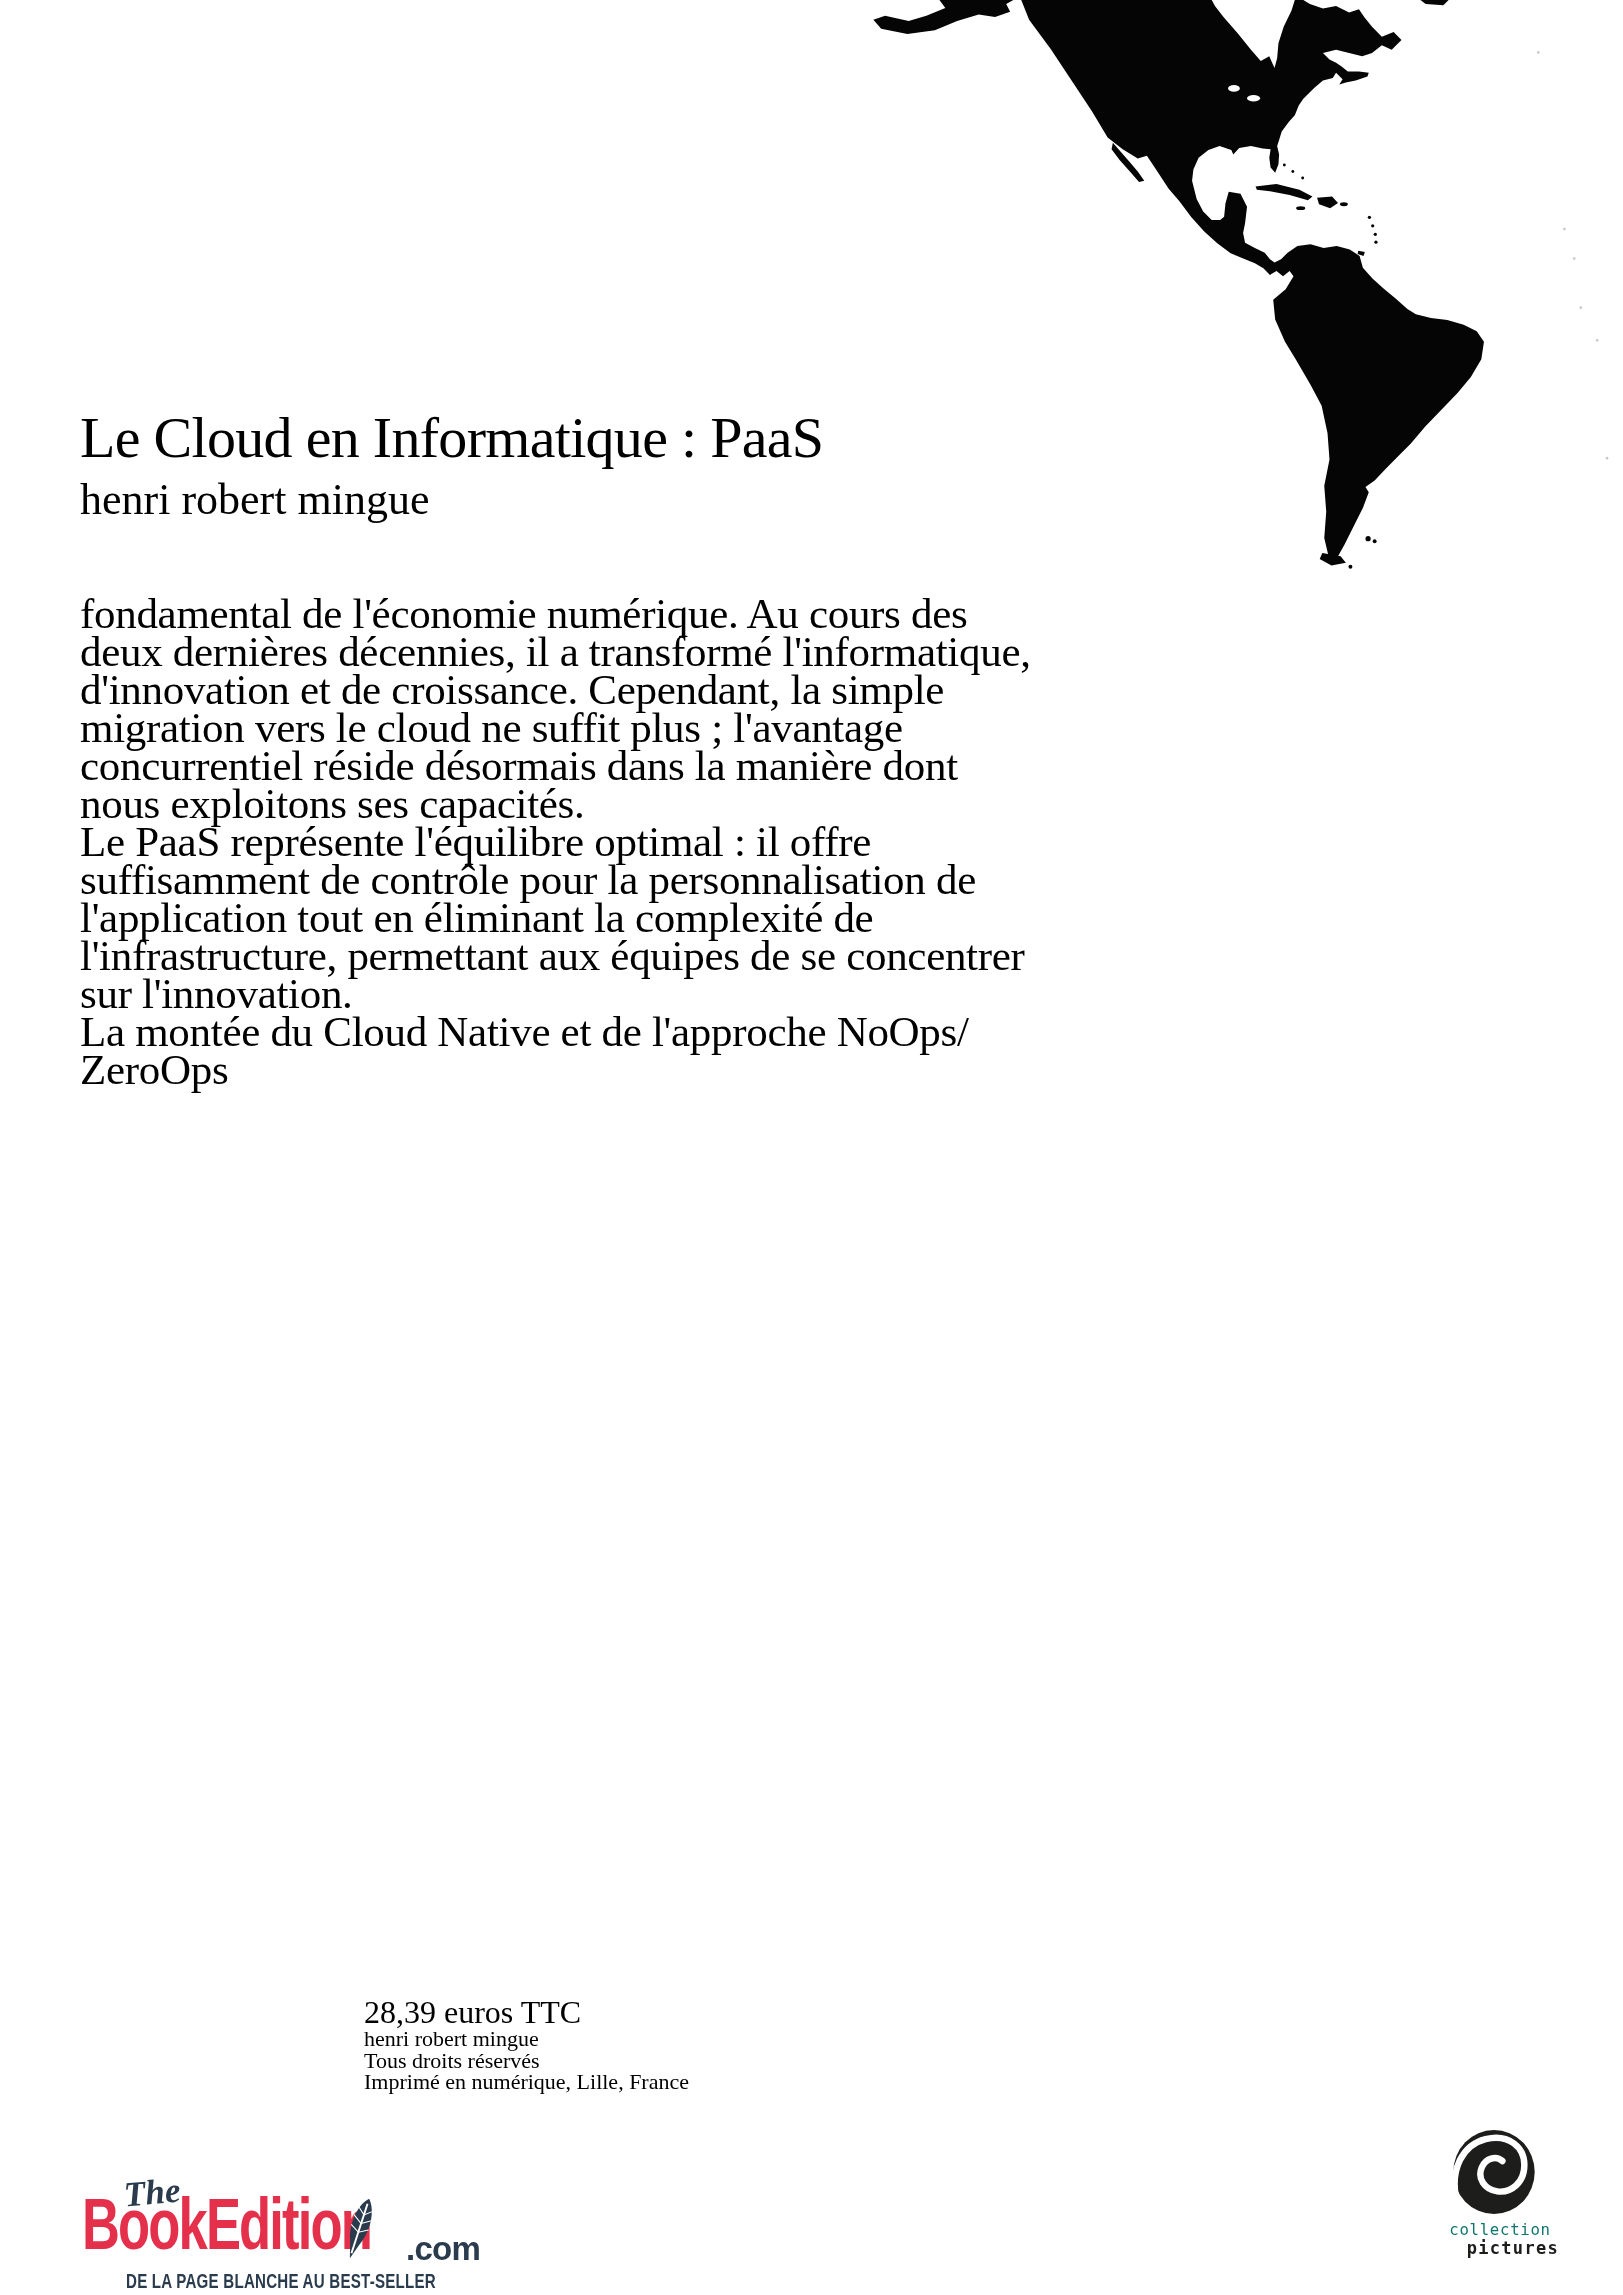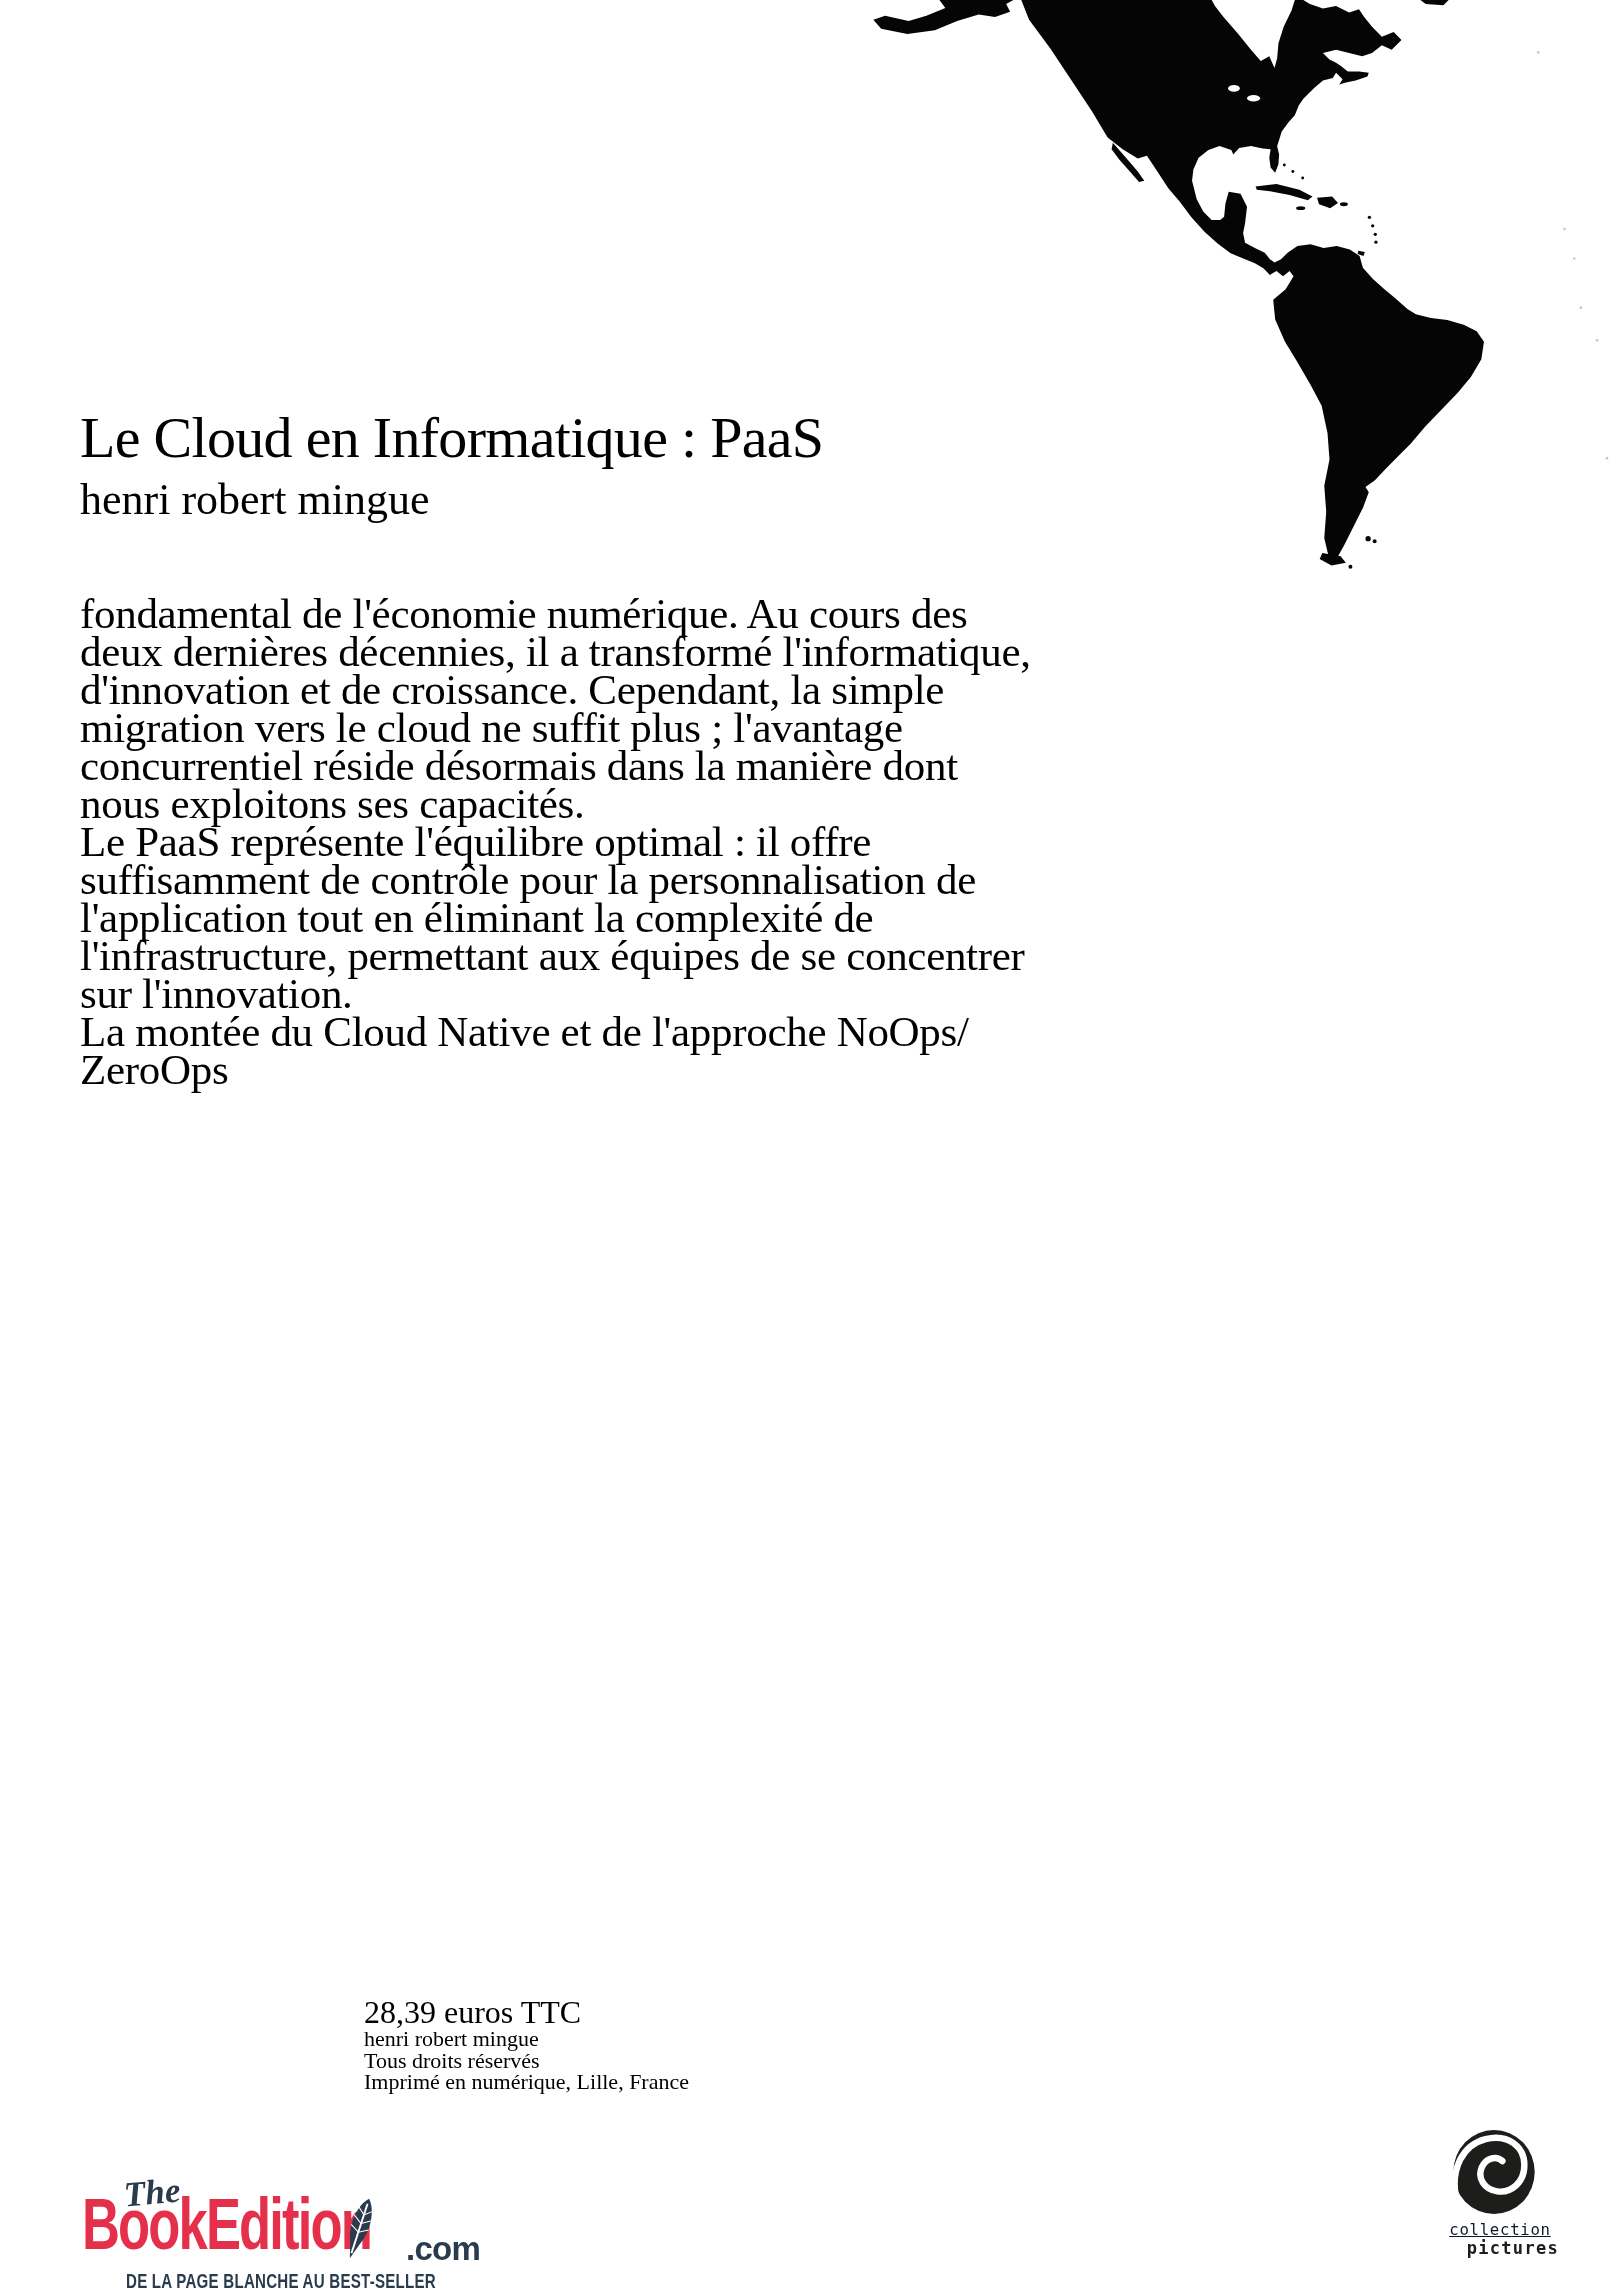--- a/index.html
+++ b/index.html
@@ -55,21 +55,21 @@
     font-size:21px;letter-spacing:0.3px;color:#2a3b4d;
     transform:scaleX(0.72);transform-origin:left top;white-space:nowrap;
   }
   .pub-feather{position:absolute;left:258px;top:43px;transform:rotate(18deg);}
   
   .col-logo{position:absolute;left:1441px;top:2124px;width:118px;height:137px;}
   .col-swirl{position:absolute;left:10.5px;top:4.6px;}
   .col-line1{
     position:absolute;top:96px;left:0;width:100%;text-align:center;
     font-family:"DejaVu Sans Mono",monospace;font-size:15.7px;
-    letter-spacing:0.7px;color:#0f172a;text-decoration:underline;
+    letter-spacing:0.7px;color:#0f766e;
   }
   .col-line2{
     position:absolute;top:114px;left:0;width:100%;text-align:right;
     font-family:"DejaVu Sans Mono",monospace;font-size:17px;font-weight:bold;
     letter-spacing:1.3px;color:#1d1d1b;
   }
 </style>
 </head>
 <body>
 

